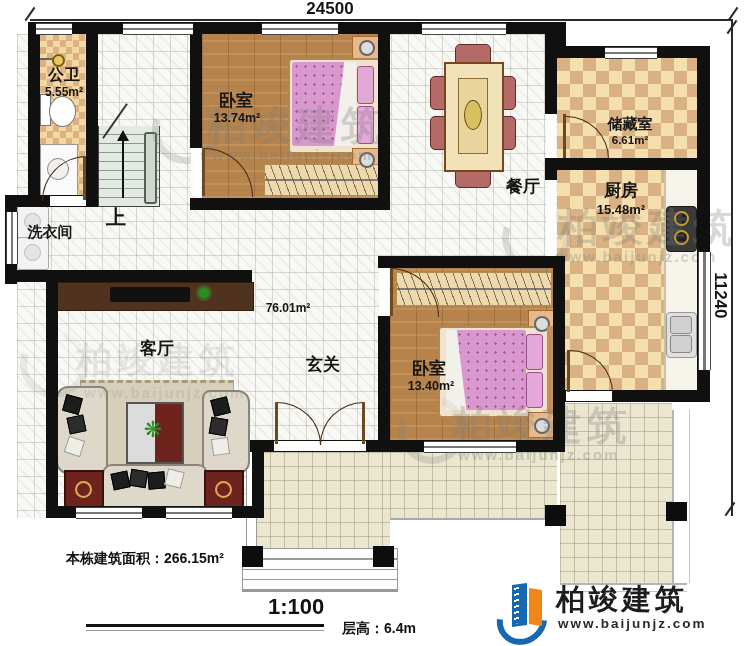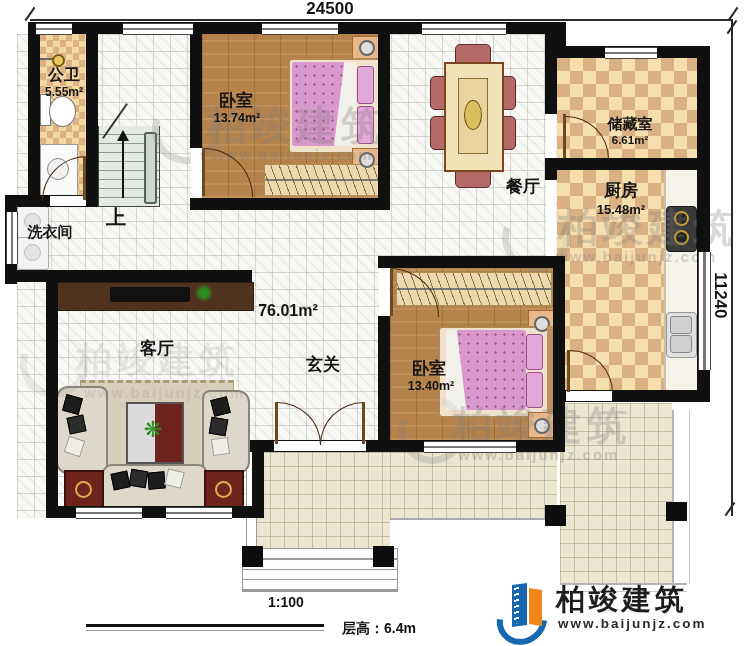--- a/index.html
+++ b/index.html
@@ -242,23 +242,26 @@
   <div class="lab" style="left:206px;top:112px;width:62px;font-size:12.5px;">13.74m²</div>
   <div class="lab" style="left:496px;top:170px;width:54px;font-size:17px;margin-top:8px;">餐厅</div>
   <div class="lab" style="left:596px;top:116px;width:68px;font-size:15px;">储藏室</div>
   <div class="lab" style="left:602px;top:134px;width:56px;font-size:11.5px;">6.61m²</div>
   <div class="lab" style="left:594px;top:182px;width:54px;font-size:17px;">厨房</div>
   <div class="lab" style="left:588px;top:203px;width:66px;font-size:13px;">15.48m²</div>
   <div class="lab" style="left:296px;top:356px;width:54px;font-size:17px;">玄关</div>
   <div class="lab" style="left:130px;top:340px;width:54px;font-size:17px;">客厅</div>
   <div class="lab" style="left:402px;top:360px;width:54px;font-size:17px;">卧室</div>
   <div class="lab" style="left:398px;top:380px;width:66px;font-size:12.5px;">13.40m²</div>
-  <div class="lab" style="left:252px;top:302px;width:72px;font-size:16px;">76.01m²</div>
-
-  <div class="ann" style="left:268px;top:594px;font-size:14px;">1:100</div>
+  <div class="lab" style="left:252px;top:302px;width:72px;font-size:12px;">76.01m²</div>
+
+  <div class="ann" style="left:66px;top:550px;font-size:14px;">
+    <span>本栋建筑面积：</span><span>266.15m²</span>
+  </div>
+  <div class="ann" style="left:268px;top:594px;font-size:22px;">1:100</div>
   <div class="abs" style="left:86px;top:624px;width:238px;height:3px;background:#111;z-index:40;"></div>
   <div class="abs" style="left:86px;top:630px;width:238px;height:1px;background:#999;z-index:40;"></div>
   <div class="ann" style="left:342px;top:620px;font-size:14px;">
     <span>层高：</span><span>6.4m</span>
   </div>
 
   <div class="abs" style="left:492px;top:580px;width:256px;height:60px;z-index:40;">
     <div style="position:absolute;left:4px;top:2px;width:58px;height:56px;">
       <div style="position:absolute;left:0;top:14px;width:40px;height:36px;border:6px solid #1668b3;border-top-color:transparent;border-right-color:transparent;border-radius:50%;transform:rotate(-40deg);"></div>
       <div style="position:absolute;left:16px;top:2px;width:15px;height:42px;background:#1668b3;transform:skewY(-8deg);">

